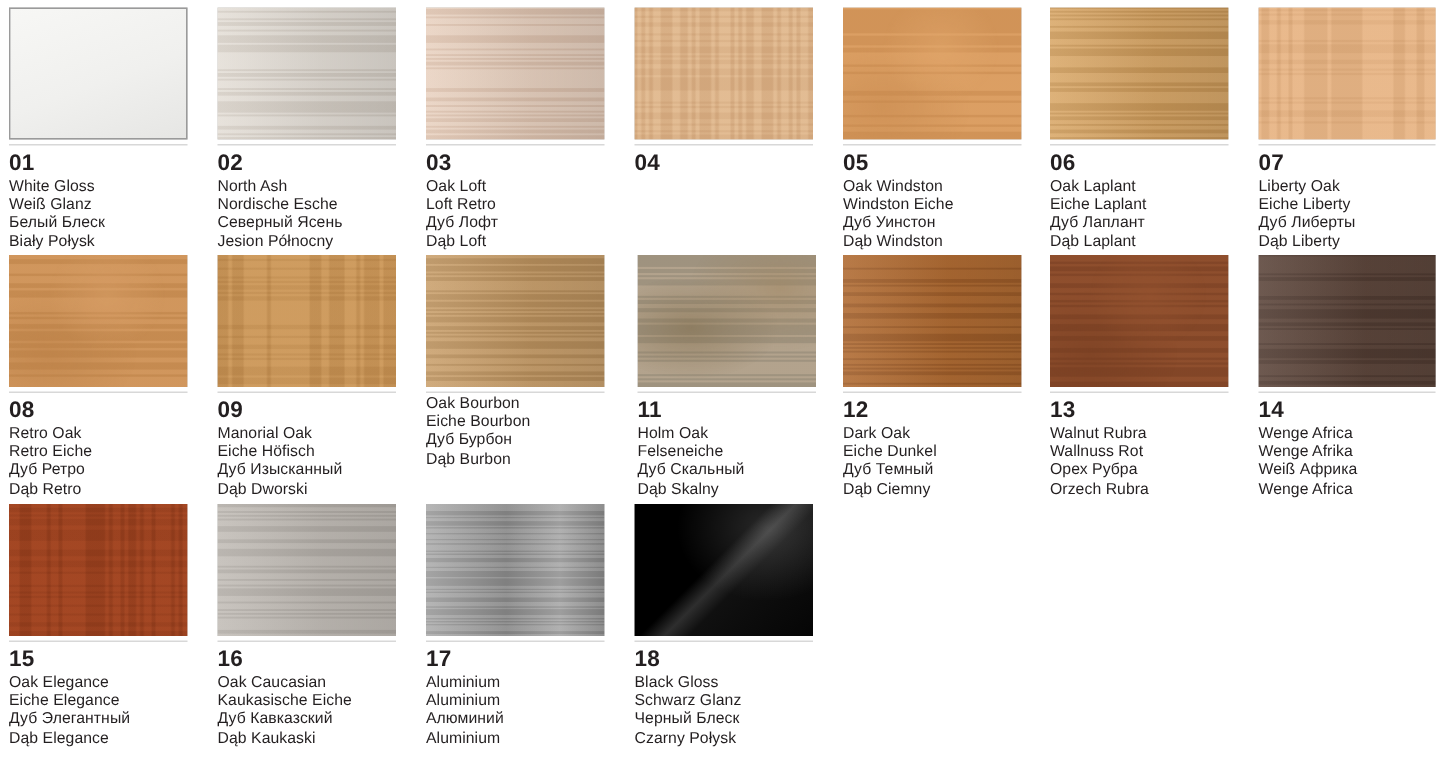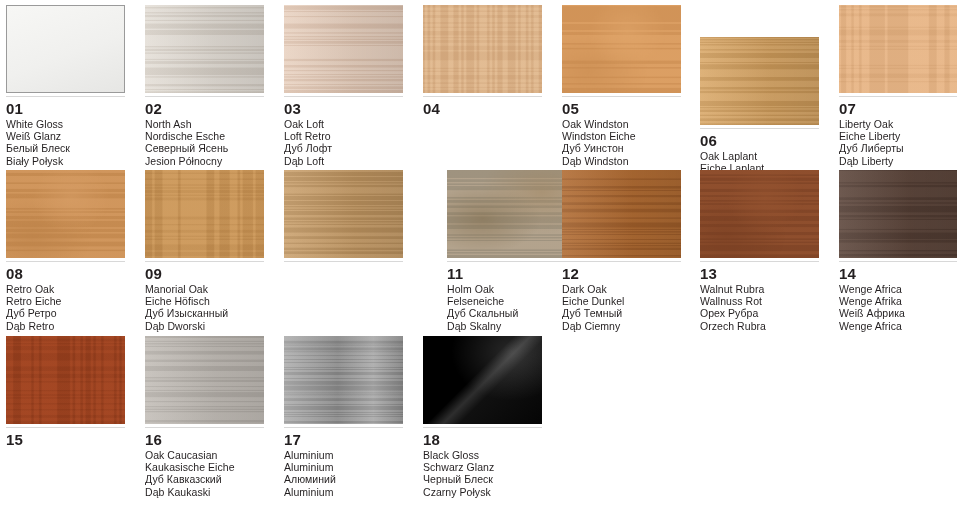--- a/index.html
+++ b/index.html
@@ -129,21 +129,21 @@
       </div>
       <div class="swatch-rule"></div>
       <div class="swatch-code">05</div>
       <div class="swatch-names">
         <div class="swatch-name">Oak Windston</div>
         <div class="swatch-name">Windston Eiche</div>
         <div class="swatch-name">Дуб Уинстон</div>
         <div class="swatch-name">Dąb Windston</div>
       </div>
     </div>
-    <div class="swatch-card" style="left: 700px; top: 5px; margin-top: 32px;">
+    <div class="swatch-card" style="left: 700px; top: 5px;">
       <div class="swatch-chip">
         <div class="grain" style="background: rgb(212, 162, 97);"></div>
         <div class="grain" style="background: linear-gradient(rgb(189, 140, 78) 0%, rgb(189, 140, 78) 0.7%, rgb(224, 177, 117) 1.43%, rgb(224, 177, 117) 2.13%, rgb(189, 140, 78) 2.86%, rgb(189, 140, 78) 3.56%, rgb(224, 177, 117) 4.29%, rgb(224, 177, 117) 4.99%, rgb(189, 140, 78) 5.71%, rgb(189, 140, 78) 6.41%, rgb(224, 177, 117) 7.14%, rgb(224, 177, 117) 7.84%, rgb(189, 140, 78) 8.57%, rgb(189, 140, 78) 9.27%, rgb(224, 177, 117) 10%, rgb(224, 177, 117) 10.7%, rgb(224, 177, 117) 11.43%, rgb(224, 177, 117) 12.13%, rgb(224, 177, 117) 12.86%, rgb(224, 177, 117) 13.56%, rgb(189, 140, 78) 14.29%, rgb(189, 140, 78) 14.99%, rgb(224, 177, 117) 15.71%, rgb(224, 177, 117) 16.41%, rgb(224, 177, 117) 17.14%, rgb(224, 177, 117) 17.84%, rgb(189, 140, 78) 18.57%, rgb(189, 140, 78) 19.27%, rgb(189, 140, 78) 20%, rgb(189, 140, 78) 20.7%, rgb(189, 140, 78) 21.43%, rgb(189, 140, 78) 22.13%, rgb(189, 140, 78) 22.86%, rgb(189, 140, 78) 23.56%, rgb(224, 177, 117) 24.29%, rgb(224, 177, 117) 24.99%, rgb(224, 177, 117) 25.71%, rgb(224, 177, 117) 26.41%, rgb(224, 177, 117) 27.14%, rgb(224, 177, 117) 27.84%, rgb(189, 140, 78) 28.57%, rgb(189, 140, 78) 29.27%, rgb(224, 177, 117) 30%, rgb(224, 177, 117) 30.7%, rgb(189, 140, 78) 31.43%, rgb(189, 140, 78) 32.13%, rgb(189, 140, 78) 32.86%, rgb(189, 140, 78) 33.56%, rgb(189, 140, 78) 34.29%, rgb(189, 140, 78) 34.99%, rgb(189, 140, 78) 35.71%, rgb(189, 140, 78) 36.41%, rgb(224, 177, 117) 37.14%, rgb(224, 177, 117) 37.84%, rgb(224, 177, 117) 38.57%, rgb(224, 177, 117) 39.27%, rgb(224, 177, 117) 40%, rgb(224, 177, 117) 40.7%, rgb(224, 177, 117) 41.43%, rgb(224, 177, 117) 42.13%, rgb(224, 177, 117) 42.86%, rgb(224, 177, 117) 43.56%, rgb(224, 177, 117) 44.29%, rgb(224, 177, 117) 44.99%, rgb(189, 140, 78) 45.71%, rgb(189, 140, 78) 46.41%, rgb(189, 140, 78) 47.14%, rgb(189, 140, 78) 47.84%, rgb(189, 140, 78) 48.57%, rgb(189, 140, 78) 49.27%, rgb(224, 177, 117) 50%, rgb(224, 177, 117) 50.7%, rgb(224, 177, 117) 51.43%, rgb(224, 177, 117) 52.13%, rgb(224, 177, 117) 52.86%, rgb(224, 177, 117) 53.56%, rgb(224, 177, 117) 54.29%, rgb(224, 177, 117) 54.99%, rgb(224, 177, 117) 55.71%, rgb(224, 177, 117) 56.41%, rgb(189, 140, 78) 57.14%, rgb(189, 140, 78) 57.84%, rgb(189, 140, 78) 58.57%, rgb(189, 140, 78) 59.27%, rgb(224, 177, 117) 60%, rgb(224, 177, 117) 60.7%, rgb(189, 140, 78) 61.43%, rgb(189, 140, 78) 62.13%, rgb(189, 140, 78) 62.86%, rgb(189, 140, 78) 63.56%, rgb(224, 177, 117) 64.29%, rgb(224, 177, 117) 64.99%, rgb(224, 177, 117) 65.71%, rgb(224, 177, 117) 66.41%, rgb(224, 177, 117) 67.14%, rgb(224, 177, 117) 67.84%, rgb(224, 177, 117) 68.57%, rgb(224, 177, 117) 69.27%, rgb(224, 177, 117) 70%, rgb(224, 177, 117) 70.7%, rgb(224, 177, 117) 71.43%, rgb(224, 177, 117) 72.13%, rgb(189, 140, 78) 72.86%, rgb(189, 140, 78) 73.56%, rgb(189, 140, 78) 74.29%, rgb(189, 140, 78) 74.99%, rgb(189, 140, 78) 75.71%, rgb(189, 140, 78) 76.41%, rgb(189, 140, 78) 77.14%, rgb(189, 140, 78) 77.84%, rgb(224, 177, 117) 78.57%, rgb(224, 177, 117) 79.27%, rgb(189, 140, 78) 80%, rgb(189, 140, 78) 80.7%, rgb(224, 177, 117) 81.43%, rgb(224, 177, 117) 82.13%, rgb(189, 140, 78) 82.86%, rgb(189, 140, 78) 83.56%, rgb(189, 140, 78) 84.29%, rgb(189, 140, 78) 84.99%, rgb(224, 177, 117) 85.71%, rgb(224, 177, 117) 86.41%, rgb(224, 177, 117) 87.14%, rgb(224, 177, 117) 87.84%, rgb(189, 140, 78) 88.57%, rgb(189, 140, 78) 89.27%, rgb(224, 177, 117) 90%, rgb(224, 177, 117) 90.7%, rgb(224, 177, 117) 91.43%, rgb(224, 177, 117) 92.13%, rgb(189, 140, 78) 92.86%, rgb(189, 140, 78) 93.56%, rgb(189, 140, 78) 94.29%, rgb(189, 140, 78) 94.99%, rgb(224, 177, 117) 95.71%, rgb(224, 177, 117) 96.41%, rgb(224, 177, 117) 97.14%, rgb(224, 177, 117) 97.84%, rgb(189, 140, 78) 98.57%, rgb(189, 140, 78) 99.27%); opacity: 0.48;"></div>
         <div class="grain" style="background: linear-gradient(to right, rgba(255, 255, 255, 0.1), rgba(0, 0, 0, 0.08) 60%, rgba(0, 0, 0, 0.12)); opacity: 1;"></div>
       </div>
       <div class="swatch-rule"></div>
       <div class="swatch-code">06</div>
       <div class="swatch-names">
         <div class="swatch-name">Oak Laplant</div>
         <div class="swatch-name">Eiche Laplant</div>
@@ -196,22 +196,28 @@
         <div class="swatch-name">Dąb Dworski</div>
       </div>
     </div>
     <div class="swatch-card" style="left: 284px; top: 170px;">
       <div class="swatch-chip">
         <div class="grain" style="background: rgb(196, 154, 102);"></div>
         <div class="grain" style="background: linear-gradient(rgb(210, 170, 120) 0%, rgb(210, 170, 120) 0.7%, rgb(210, 170, 120) 1.43%, rgb(210, 170, 120) 2.13%, rgb(173, 133, 83) 2.86%, rgb(173, 133, 83) 3.56%, rgb(173, 133, 83) 4.29%, rgb(173, 133, 83) 4.99%, rgb(173, 133, 83) 5.71%, rgb(173, 133, 83) 6.41%, rgb(210, 170, 120) 7.14%, rgb(210, 170, 120) 7.84%, rgb(173, 133, 83) 8.57%, rgb(173, 133, 83) 9.27%, rgb(173, 133, 83) 10%, rgb(173, 133, 83) 10.7%, rgb(173, 133, 83) 11.43%, rgb(173, 133, 83) 12.13%, rgb(210, 170, 120) 12.86%, rgb(210, 170, 120) 13.56%, rgb(173, 133, 83) 14.29%, rgb(173, 133, 83) 14.99%, rgb(210, 170, 120) 15.71%, rgb(210, 170, 120) 16.41%, rgb(173, 133, 83) 17.14%, rgb(173, 133, 83) 17.84%, rgb(173, 133, 83) 18.57%, rgb(173, 133, 83) 19.27%, rgb(210, 170, 120) 20%, rgb(210, 170, 120) 20.7%, rgb(210, 170, 120) 21.43%, rgb(210, 170, 120) 22.13%, rgb(210, 170, 120) 22.86%, rgb(210, 170, 120) 23.56%, rgb(210, 170, 120) 24.29%, rgb(210, 170, 120) 24.99%, rgb(210, 170, 120) 25.71%, rgb(210, 170, 120) 26.41%, rgb(173, 133, 83) 27.14%, rgb(173, 133, 83) 27.84%, rgb(210, 170, 120) 28.57%, rgb(210, 170, 120) 29.27%, rgb(173, 133, 83) 30%, rgb(173, 133, 83) 30.7%, rgb(173, 133, 83) 31.43%, rgb(173, 133, 83) 32.13%, rgb(173, 133, 83) 32.86%, rgb(173, 133, 83) 33.56%, rgb(210, 170, 120) 34.29%, rgb(210, 170, 120) 34.99%, rgb(173, 133, 83) 35.71%, rgb(173, 133, 83) 36.41%, rgb(173, 133, 83) 37.14%, rgb(173, 133, 83) 37.84%, rgb(173, 133, 83) 38.57%, rgb(173, 133, 83) 39.27%, rgb(210, 170, 120) 40%, rgb(210, 170, 120) 40.7%, rgb(173, 133, 83) 41.43%, rgb(173, 133, 83) 42.13%, rgb(210, 170, 120) 42.86%, rgb(210, 170, 120) 43.56%, rgb(173, 133, 83) 44.29%, rgb(173, 133, 83) 44.99%, rgb(210, 170, 120) 45.71%, rgb(210, 170, 120) 46.41%, rgb(173, 133, 83) 47.14%, rgb(173, 133, 83) 47.84%, rgb(173, 133, 83) 48.57%, rgb(173, 133, 83) 49.27%, rgb(173, 133, 83) 50%, rgb(173, 133, 83) 50.7%, rgb(210, 170, 120) 51.43%, rgb(210, 170, 120) 52.13%, rgb(210, 170, 120) 52.86%, rgb(210, 170, 120) 53.56%, rgb(173, 133, 83) 54.29%, rgb(173, 133, 83) 54.99%, rgb(173, 133, 83) 55.71%, rgb(173, 133, 83) 56.41%, rgb(210, 170, 120) 57.14%, rgb(210, 170, 120) 57.84%, rgb(173, 133, 83) 58.57%, rgb(173, 133, 83) 59.27%, rgb(210, 170, 120) 60%, rgb(210, 170, 120) 60.7%, rgb(173, 133, 83) 61.43%, rgb(173, 133, 83) 62.13%, rgb(210, 170, 120) 62.86%, rgb(210, 170, 120) 63.56%, rgb(210, 170, 120) 64.29%, rgb(210, 170, 120) 64.99%, rgb(173, 133, 83) 65.71%, rgb(173, 133, 83) 66.41%, rgb(173, 133, 83) 67.14%, rgb(173, 133, 83) 67.84%, rgb(173, 133, 83) 68.57%, rgb(173, 133, 83) 69.27%, rgb(173, 133, 83) 70%, rgb(173, 133, 83) 70.7%, rgb(210, 170, 120) 71.43%, rgb(210, 170, 120) 72.13%, rgb(210, 170, 120) 72.86%, rgb(210, 170, 120) 73.56%, rgb(210, 170, 120) 74.29%, rgb(210, 170, 120) 74.99%, rgb(173, 133, 83) 75.71%, rgb(173, 133, 83) 76.41%, rgb(173, 133, 83) 77.14%, rgb(173, 133, 83) 77.84%, rgb(210, 170, 120) 78.57%, rgb(210, 170, 120) 79.27%, rgb(210, 170, 120) 80%, rgb(210, 170, 120) 80.7%, rgb(210, 170, 120) 81.43%, rgb(210, 170, 120) 82.13%, rgb(173, 133, 83) 82.86%, rgb(173, 133, 83) 83.56%, rgb(210, 170, 120) 84.29%, rgb(210, 170, 120) 84.99%, rgb(210, 170, 120) 85.71%, rgb(210, 170, 120) 86.41%, rgb(210, 170, 120) 87.14%, rgb(210, 170, 120) 87.84%, rgb(173, 133, 83) 88.57%, rgb(173, 133, 83) 89.27%, rgb(173, 133, 83) 90%, rgb(173, 133, 83) 90.7%, rgb(210, 170, 120) 91.43%, rgb(210, 170, 120) 92.13%, rgb(173, 133, 83) 92.86%, rgb(173, 133, 83) 93.56%, rgb(173, 133, 83) 94.29%, rgb(173, 133, 83) 94.99%, rgb(210, 170, 120) 95.71%, rgb(210, 170, 120) 96.41%, rgb(210, 170, 120) 97.14%, rgb(210, 170, 120) 97.84%, rgb(210, 170, 120) 98.57%, rgb(210, 170, 120) 99.27%); opacity: 0.48;"></div>
         <div class="grain" style="background: linear-gradient(to right, rgba(255, 255, 255, 0.1), rgba(0, 0, 0, 0.08) 60%, rgba(0, 0, 0, 0.12)); opacity: 1;"></div>
       </div>
       <div class="swatch-rule"></div>
-    </div>
-    <div class="swatch-card" style="left: 447px; top: 170px;">
+      <div class="swatch-names">
+        <div class="swatch-name">Oak Bourbon</div>
+        <div class="swatch-name">Eiche Bourbon</div>
+        <div class="swatch-name">Дуб Бурбон</div>
+        <div class="swatch-name">Dąb Burbon</div>
+      </div>
+    </div>
+    <div class="swatch-card" style="left: 425px; top: 170px;">
       <div class="swatch-chip">
         <div class="grain"></div>
         <div class="grain" style="background: linear-gradient(rgb(122, 100, 64) 0%, rgb(122, 100, 64) 0.85%, rgb(122, 100, 64) 1.56%, rgb(122, 100, 64) 2.41%, rgb(122, 100, 64) 3.13%, rgb(122, 100, 64) 3.98%, rgb(122, 100, 64) 4.69%, rgb(122, 100, 64) 5.54%, rgb(122, 100, 64) 6.25%, rgb(122, 100, 64) 7.1%, rgb(122, 100, 64) 7.81%, rgb(122, 100, 64) 8.66%, rgb(158, 129, 89) 9.38%, rgb(158, 129, 89) 10.23%, rgb(122, 100, 64) 10.94%, rgb(122, 100, 64) 11.79%, rgb(122, 100, 64) 12.5%, rgb(122, 100, 64) 13.35%, rgb(158, 129, 89) 14.06%, rgb(158, 129, 89) 14.91%, rgb(122, 100, 64) 15.63%, rgb(122, 100, 64) 16.48%, rgb(158, 129, 89) 17.19%, rgb(158, 129, 89) 18.04%, rgb(122, 100, 64) 18.75%, rgb(122, 100, 64) 19.6%, rgb(122, 100, 64) 20.31%, rgb(122, 100, 64) 21.16%, rgb(122, 100, 64) 21.88%, rgb(122, 100, 64) 22.73%, rgb(158, 129, 89) 23.44%, rgb(158, 129, 89) 24.29%, rgb(158, 129, 89) 25%, rgb(158, 129, 89) 25.85%, rgb(158, 129, 89) 26.56%, rgb(158, 129, 89) 27.41%, rgb(158, 129, 89) 28.13%, rgb(158, 129, 89) 28.98%, rgb(158, 129, 89) 29.69%, rgb(158, 129, 89) 30.54%, rgb(122, 100, 64) 31.25%, rgb(122, 100, 64) 32.1%, rgb(158, 129, 89) 32.81%, rgb(158, 129, 89) 33.66%, rgb(122, 100, 64) 34.38%, rgb(122, 100, 64) 35.23%, rgb(122, 100, 64) 35.94%, rgb(122, 100, 64) 36.79%, rgb(158, 129, 89) 37.5%, rgb(158, 129, 89) 38.35%, rgb(158, 129, 89) 39.06%, rgb(158, 129, 89) 39.91%, rgb(122, 100, 64) 40.63%, rgb(122, 100, 64) 41.48%, rgb(122, 100, 64) 42.19%, rgb(122, 100, 64) 43.04%, rgb(158, 129, 89) 43.75%, rgb(158, 129, 89) 44.6%, rgb(158, 129, 89) 45.31%, rgb(158, 129, 89) 46.16%, rgb(158, 129, 89) 46.88%, rgb(158, 129, 89) 47.73%, rgb(122, 100, 64) 48.44%, rgb(122, 100, 64) 49.29%, rgb(122, 100, 64) 50%, rgb(122, 100, 64) 50.85%, rgb(158, 129, 89) 51.56%, rgb(158, 129, 89) 52.41%, rgb(122, 100, 64) 53.13%, rgb(122, 100, 64) 53.98%, rgb(122, 100, 64) 54.69%, rgb(122, 100, 64) 55.54%, rgb(122, 100, 64) 56.25%, rgb(122, 100, 64) 57.1%, rgb(122, 100, 64) 57.81%, rgb(122, 100, 64) 58.66%, rgb(122, 100, 64) 59.38%, rgb(122, 100, 64) 60.23%, rgb(158, 129, 89) 60.94%, rgb(158, 129, 89) 61.79%, rgb(122, 100, 64) 62.5%, rgb(122, 100, 64) 63.35%, rgb(122, 100, 64) 64.06%, rgb(122, 100, 64) 64.91%, rgb(122, 100, 64) 65.63%, rgb(122, 100, 64) 66.48%, rgb(158, 129, 89) 67.19%, rgb(158, 129, 89) 68.04%, rgb(158, 129, 89) 68.75%, rgb(158, 129, 89) 69.6%, rgb(158, 129, 89) 70.31%, rgb(158, 129, 89) 71.16%, rgb(158, 129, 89) 71.88%, rgb(158, 129, 89) 72.73%, rgb(122, 100, 64) 73.44%, rgb(122, 100, 64) 74.29%, rgb(158, 129, 89) 75%, rgb(158, 129, 89) 75.85%, rgb(122, 100, 64) 76.56%, rgb(122, 100, 64) 77.41%, rgb(158, 129, 89) 78.13%, rgb(158, 129, 89) 78.98%, rgb(122, 100, 64) 79.69%, rgb(122, 100, 64) 80.54%, rgb(158, 129, 89) 81.25%, rgb(158, 129, 89) 82.1%, rgb(158, 129, 89) 82.81%, rgb(158, 129, 89) 83.66%, rgb(158, 129, 89) 84.38%, rgb(158, 129, 89) 85.23%, rgb(158, 129, 89) 85.94%, rgb(158, 129, 89) 86.79%, rgb(158, 129, 89) 87.5%, rgb(158, 129, 89) 88.35%, rgb(158, 129, 89) 89.06%, rgb(158, 129, 89) 89.91%, rgb(122, 100, 64) 90.63%, rgb(122, 100, 64) 91.48%, rgb(158, 129, 89) 92.19%, rgb(158, 129, 89) 93.04%, rgb(122, 100, 64) 93.75%, rgb(122, 100, 64) 94.6%, rgb(158, 129, 89) 95.31%, rgb(158, 129, 89) 96.16%, rgb(122, 100, 64) 96.88%, rgb(122, 100, 64) 97.73%, rgb(122, 100, 64) 98.44%, rgb(122, 100, 64) 99.29%); opacity: 0.55;"></div>
         <div class="grain" style="background: radial-gradient(at 30% 55%, rgb(122, 100, 64) 0%, rgba(0, 0, 0, 0) 50%), radial-gradient(at 80% 25%, rgb(158, 129, 89) 0%, rgba(255, 255, 255, 0) 45%); opacity: 0.45;"></div>
       </div>
       <div class="swatch-rule"></div>
       <div class="swatch-code">11</div>
       <div class="swatch-names">
         <div class="swatch-name">Holm Oak</div>
         <div class="swatch-name">Felseneiche</div>
@@ -265,20 +271,26 @@
       </div>
     </div>
     <div class="swatch-card" style="left: 6px; top: 336px;">
       <div class="swatch-chip">
         <div class="grain" style="background: rgb(155, 65, 31);"></div>
         <div class="grain" style="background: linear-gradient(to right, rgb(171, 76, 39) 0%, rgb(171, 76, 39) 1.1%, rgb(171, 76, 39) 2.17%, rgb(171, 76, 39) 3.27%, rgb(171, 76, 39) 4.35%, rgb(171, 76, 39) 5.45%, rgb(133, 54, 24) 6.52%, rgb(133, 54, 24) 7.62%, rgb(133, 54, 24) 8.7%, rgb(133, 54, 24) 9.8%, rgb(133, 54, 24) 10.87%, rgb(133, 54, 24) 11.97%, rgb(171, 76, 39) 13.04%, rgb(171, 76, 39) 14.14%, rgb(171, 76, 39) 15.22%, rgb(171, 76, 39) 16.32%, rgb(171, 76, 39) 17.39%, rgb(171, 76, 39) 18.49%, rgb(171, 76, 39) 19.57%, rgb(171, 76, 39) 20.67%, rgb(133, 54, 24) 21.74%, rgb(133, 54, 24) 22.84%, rgb(171, 76, 39) 23.91%, rgb(171, 76, 39) 25.01%, rgb(171, 76, 39) 26.09%, rgb(171, 76, 39) 27.19%, rgb(133, 54, 24) 28.26%, rgb(133, 54, 24) 29.36%, rgb(171, 76, 39) 30.43%, rgb(171, 76, 39) 31.53%, rgb(171, 76, 39) 32.61%, rgb(171, 76, 39) 33.71%, rgb(171, 76, 39) 34.78%, rgb(171, 76, 39) 35.88%, rgb(171, 76, 39) 36.96%, rgb(171, 76, 39) 38.06%, rgb(171, 76, 39) 39.13%, rgb(171, 76, 39) 40.23%, rgb(171, 76, 39) 41.3%, rgb(171, 76, 39) 42.4%, rgb(133, 54, 24) 43.48%, rgb(133, 54, 24) 44.58%, rgb(133, 54, 24) 45.65%, rgb(133, 54, 24) 46.75%, rgb(133, 54, 24) 47.83%, rgb(133, 54, 24) 48.93%, rgb(133, 54, 24) 50%, rgb(133, 54, 24) 51.1%, rgb(133, 54, 24) 52.17%, rgb(133, 54, 24) 53.27%, rgb(171, 76, 39) 54.35%, rgb(171, 76, 39) 55.45%, rgb(133, 54, 24) 56.52%, rgb(133, 54, 24) 57.62%, rgb(171, 76, 39) 58.7%, rgb(171, 76, 39) 59.8%, rgb(171, 76, 39) 60.87%, rgb(171, 76, 39) 61.97%, rgb(133, 54, 24) 63.04%, rgb(133, 54, 24) 64.14%, rgb(171, 76, 39) 65.22%, rgb(171, 76, 39) 66.32%, rgb(133, 54, 24) 67.39%, rgb(133, 54, 24) 68.49%, rgb(133, 54, 24) 69.57%, rgb(133, 54, 24) 70.67%, rgb(171, 76, 39) 71.74%, rgb(171, 76, 39) 72.84%, rgb(133, 54, 24) 73.91%, rgb(133, 54, 24) 75.01%, rgb(171, 76, 39) 76.09%, rgb(171, 76, 39) 77.19%, rgb(171, 76, 39) 78.26%, rgb(171, 76, 39) 79.36%, rgb(133, 54, 24) 80.43%, rgb(133, 54, 24) 81.53%, rgb(171, 76, 39) 82.61%, rgb(171, 76, 39) 83.71%, rgb(171, 76, 39) 84.78%, rgb(171, 76, 39) 85.88%, rgb(171, 76, 39) 86.96%, rgb(171, 76, 39) 88.06%, rgb(171, 76, 39) 89.13%, rgb(171, 76, 39) 90.23%, rgb(133, 54, 24) 91.3%, rgb(133, 54, 24) 92.4%, rgb(171, 76, 39) 93.48%, rgb(171, 76, 39) 94.58%, rgb(133, 54, 24) 95.65%, rgb(133, 54, 24) 96.75%, rgb(171, 76, 39) 97.83%, rgb(171, 76, 39) 98.93%); opacity: 0.42;"></div>
         <div class="grain" style="background: linear-gradient(rgb(171, 76, 39) 0%, rgb(171, 76, 39) 0.8%, rgb(171, 76, 39) 1.67%, rgb(171, 76, 39) 2.47%, rgb(133, 54, 24) 3.33%, rgb(133, 54, 24) 4.13%, rgb(133, 54, 24) 5%, rgb(133, 54, 24) 5.8%, rgb(171, 76, 39) 6.67%, rgb(171, 76, 39) 7.47%, rgb(133, 54, 24) 8.33%, rgb(133, 54, 24) 9.13%, rgb(171, 76, 39) 10%, rgb(171, 76, 39) 10.8%, rgb(133, 54, 24) 11.67%, rgb(133, 54, 24) 12.47%, rgb(133, 54, 24) 13.33%, rgb(133, 54, 24) 14.13%, rgb(133, 54, 24) 15%, rgb(133, 54, 24) 15.8%, rgb(171, 76, 39) 16.67%, rgb(171, 76, 39) 17.47%, rgb(171, 76, 39) 18.33%, rgb(171, 76, 39) 19.13%, rgb(133, 54, 24) 20%, rgb(133, 54, 24) 20.8%, rgb(133, 54, 24) 21.67%, rgb(133, 54, 24) 22.47%, rgb(133, 54, 24) 23.33%, rgb(133, 54, 24) 24.13%, rgb(133, 54, 24) 25%, rgb(133, 54, 24) 25.8%, rgb(133, 54, 24) 26.67%, rgb(133, 54, 24) 27.47%, rgb(171, 76, 39) 28.33%, rgb(171, 76, 39) 29.13%, rgb(171, 76, 39) 30%, rgb(171, 76, 39) 30.8%, rgb(171, 76, 39) 31.67%, rgb(171, 76, 39) 32.47%, rgb(171, 76, 39) 33.33%, rgb(171, 76, 39) 34.13%, rgb(133, 54, 24) 35%, rgb(133, 54, 24) 35.8%, rgb(133, 54, 24) 36.67%, rgb(133, 54, 24) 37.47%, rgb(133, 54, 24) 38.33%, rgb(133, 54, 24) 39.13%, rgb(171, 76, 39) 40%, rgb(171, 76, 39) 40.8%, rgb(171, 76, 39) 41.67%, rgb(171, 76, 39) 42.47%, rgb(133, 54, 24) 43.33%, rgb(133, 54, 24) 44.13%, rgb(133, 54, 24) 45%, rgb(133, 54, 24) 45.8%, rgb(133, 54, 24) 46.67%, rgb(133, 54, 24) 47.47%, rgb(171, 76, 39) 48.33%, rgb(171, 76, 39) 49.13%, rgb(171, 76, 39) 50%, rgb(171, 76, 39) 50.8%, rgb(133, 54, 24) 51.67%, rgb(133, 54, 24) 52.47%, rgb(171, 76, 39) 53.33%, rgb(171, 76, 39) 54.13%, rgb(171, 76, 39) 55%, rgb(171, 76, 39) 55.8%, rgb(171, 76, 39) 56.67%, rgb(171, 76, 39) 57.47%, rgb(171, 76, 39) 58.33%, rgb(171, 76, 39) 59.13%, rgb(171, 76, 39) 60%, rgb(171, 76, 39) 60.8%, rgb(133, 54, 24) 61.67%, rgb(133, 54, 24) 62.47%, rgb(171, 76, 39) 63.33%, rgb(171, 76, 39) 64.13%, rgb(171, 76, 39) 65%, rgb(171, 76, 39) 65.8%, rgb(133, 54, 24) 66.67%, rgb(133, 54, 24) 67.47%, rgb(171, 76, 39) 68.33%, rgb(171, 76, 39) 69.13%, rgb(133, 54, 24) 70%, rgb(133, 54, 24) 70.8%, rgb(171, 76, 39) 71.67%, rgb(171, 76, 39) 72.47%, rgb(171, 76, 39) 73.33%, rgb(171, 76, 39) 74.13%, rgb(171, 76, 39) 75%, rgb(171, 76, 39) 75.8%, rgb(133, 54, 24) 76.67%, rgb(133, 54, 24) 77.47%, rgb(171, 76, 39) 78.33%, rgb(171, 76, 39) 79.13%, rgb(171, 76, 39) 80%, rgb(171, 76, 39) 80.8%, rgb(171, 76, 39) 81.67%, rgb(171, 76, 39) 82.47%, rgb(133, 54, 24) 83.33%, rgb(133, 54, 24) 84.13%, rgb(171, 76, 39) 85%, rgb(171, 76, 39) 85.8%, rgb(171, 76, 39) 86.67%, rgb(171, 76, 39) 87.47%, rgb(171, 76, 39) 88.33%, rgb(171, 76, 39) 89.13%, rgb(133, 54, 24) 90%, rgb(133, 54, 24) 90.8%, rgb(133, 54, 24) 91.67%, rgb(133, 54, 24) 92.47%, rgb(171, 76, 39) 93.33%, rgb(171, 76, 39) 94.13%, rgb(171, 76, 39) 95%, rgb(171, 76, 39) 95.8%, rgb(133, 54, 24) 96.67%, rgb(133, 54, 24) 97.47%, rgb(133, 54, 24) 98.33%, rgb(133, 54, 24) 99.13%); opacity: 0.22;"></div>
       </div>
       <div class="swatch-rule"></div>
       <div class="swatch-code">15</div>
+      <div class="swatch-names">
+        <div class="swatch-name">Oak Elegance</div>
+        <div class="swatch-name">Eiche Elegance</div>
+        <div class="swatch-name">Дуб Элегантный</div>
+        <div class="swatch-name">Dąb Elegance</div>
+      </div>
     </div>
     <div class="swatch-card" style="left: 145px; top: 336px;">
       <div class="swatch-chip">
         <div class="grain" style="background: rgb(188, 183, 177);"></div>
         <div class="grain" style="background: linear-gradient(rgb(169, 164, 158) 0%, rgb(169, 164, 158) 0.7%, rgb(169, 164, 158) 1.43%, rgb(169, 164, 158) 2.13%, rgb(202, 197, 191) 2.86%, rgb(202, 197, 191) 3.56%, rgb(202, 197, 191) 4.29%, rgb(202, 197, 191) 4.99%, rgb(169, 164, 158) 5.71%, rgb(169, 164, 158) 6.41%, rgb(202, 197, 191) 7.14%, rgb(202, 197, 191) 7.84%, rgb(169, 164, 158) 8.57%, rgb(169, 164, 158) 9.27%, rgb(202, 197, 191) 10%, rgb(202, 197, 191) 10.7%, rgb(169, 164, 158) 11.43%, rgb(169, 164, 158) 12.13%, rgb(202, 197, 191) 12.86%, rgb(202, 197, 191) 13.56%, rgb(202, 197, 191) 14.29%, rgb(202, 197, 191) 14.99%, rgb(202, 197, 191) 15.71%, rgb(202, 197, 191) 16.41%, rgb(169, 164, 158) 17.14%, rgb(169, 164, 158) 17.84%, rgb(169, 164, 158) 18.57%, rgb(169, 164, 158) 19.27%, rgb(169, 164, 158) 20%, rgb(169, 164, 158) 20.7%, rgb(202, 197, 191) 21.43%, rgb(202, 197, 191) 22.13%, rgb(202, 197, 191) 22.86%, rgb(202, 197, 191) 23.56%, rgb(202, 197, 191) 24.29%, rgb(202, 197, 191) 24.99%, rgb(202, 197, 191) 25.71%, rgb(202, 197, 191) 26.41%, rgb(169, 164, 158) 27.14%, rgb(169, 164, 158) 27.84%, rgb(169, 164, 158) 28.57%, rgb(169, 164, 158) 29.27%, rgb(202, 197, 191) 30%, rgb(202, 197, 191) 30.7%, rgb(202, 197, 191) 31.43%, rgb(202, 197, 191) 32.13%, rgb(202, 197, 191) 32.86%, rgb(202, 197, 191) 33.56%, rgb(169, 164, 158) 34.29%, rgb(169, 164, 158) 34.99%, rgb(169, 164, 158) 35.71%, rgb(169, 164, 158) 36.41%, rgb(169, 164, 158) 37.14%, rgb(169, 164, 158) 37.84%, rgb(169, 164, 158) 38.57%, rgb(169, 164, 158) 39.27%, rgb(202, 197, 191) 40%, rgb(202, 197, 191) 40.7%, rgb(202, 197, 191) 41.43%, rgb(202, 197, 191) 42.13%, rgb(202, 197, 191) 42.86%, rgb(202, 197, 191) 43.56%, rgb(202, 197, 191) 44.29%, rgb(202, 197, 191) 44.99%, rgb(202, 197, 191) 45.71%, rgb(202, 197, 191) 46.41%, rgb(169, 164, 158) 47.14%, rgb(169, 164, 158) 47.84%, rgb(202, 197, 191) 48.57%, rgb(202, 197, 191) 49.27%, rgb(169, 164, 158) 50%, rgb(169, 164, 158) 50.7%, rgb(169, 164, 158) 51.43%, rgb(169, 164, 158) 52.13%, rgb(202, 197, 191) 52.86%, rgb(202, 197, 191) 53.56%, rgb(202, 197, 191) 54.29%, rgb(202, 197, 191) 54.99%, rgb(202, 197, 191) 55.71%, rgb(202, 197, 191) 56.41%, rgb(169, 164, 158) 57.14%, rgb(169, 164, 158) 57.84%, rgb(202, 197, 191) 58.57%, rgb(202, 197, 191) 59.27%, rgb(202, 197, 191) 60%, rgb(202, 197, 191) 60.7%, rgb(169, 164, 158) 61.43%, rgb(169, 164, 158) 62.13%, rgb(202, 197, 191) 62.86%, rgb(202, 197, 191) 63.56%, rgb(169, 164, 158) 64.29%, rgb(169, 164, 158) 64.99%, rgb(169, 164, 158) 65.71%, rgb(169, 164, 158) 66.41%, rgb(169, 164, 158) 67.14%, rgb(169, 164, 158) 67.84%, rgb(169, 164, 158) 68.57%, rgb(169, 164, 158) 69.27%, rgb(202, 197, 191) 70%, rgb(202, 197, 191) 70.7%, rgb(202, 197, 191) 71.43%, rgb(202, 197, 191) 72.13%, rgb(202, 197, 191) 72.86%, rgb(202, 197, 191) 73.56%, rgb(169, 164, 158) 74.29%, rgb(169, 164, 158) 74.99%, rgb(202, 197, 191) 75.71%, rgb(202, 197, 191) 76.41%, rgb(202, 197, 191) 77.14%, rgb(202, 197, 191) 77.84%, rgb(202, 197, 191) 78.57%, rgb(202, 197, 191) 79.27%, rgb(169, 164, 158) 80%, rgb(169, 164, 158) 80.7%, rgb(202, 197, 191) 81.43%, rgb(202, 197, 191) 82.13%, rgb(169, 164, 158) 82.86%, rgb(169, 164, 158) 83.56%, rgb(202, 197, 191) 84.29%, rgb(202, 197, 191) 84.99%, rgb(169, 164, 158) 85.71%, rgb(169, 164, 158) 86.41%, rgb(202, 197, 191) 87.14%, rgb(202, 197, 191) 87.84%, rgb(202, 197, 191) 88.57%, rgb(202, 197, 191) 89.27%, rgb(202, 197, 191) 90%, rgb(202, 197, 191) 90.7%, rgb(202, 197, 191) 91.43%, rgb(202, 197, 191) 92.13%, rgb(202, 197, 191) 92.86%, rgb(202, 197, 191) 93.56%, rgb(202, 197, 191) 94.29%, rgb(202, 197, 191) 94.99%, rgb(169, 164, 158) 95.71%, rgb(169, 164, 158) 96.41%, rgb(169, 164, 158) 97.14%, rgb(169, 164, 158) 97.84%, rgb(202, 197, 191) 98.57%, rgb(202, 197, 191) 99.27%); opacity: 0.48;"></div>
         <div class="grain" style="background: linear-gradient(to right, rgba(255, 255, 255, 0.1), rgba(0, 0, 0, 0.08) 60%, rgba(0, 0, 0, 0.12)); opacity: 1;"></div>
       </div>
       <div class="swatch-rule"></div>
       <div class="swatch-code">16</div>
       <div class="swatch-names">

